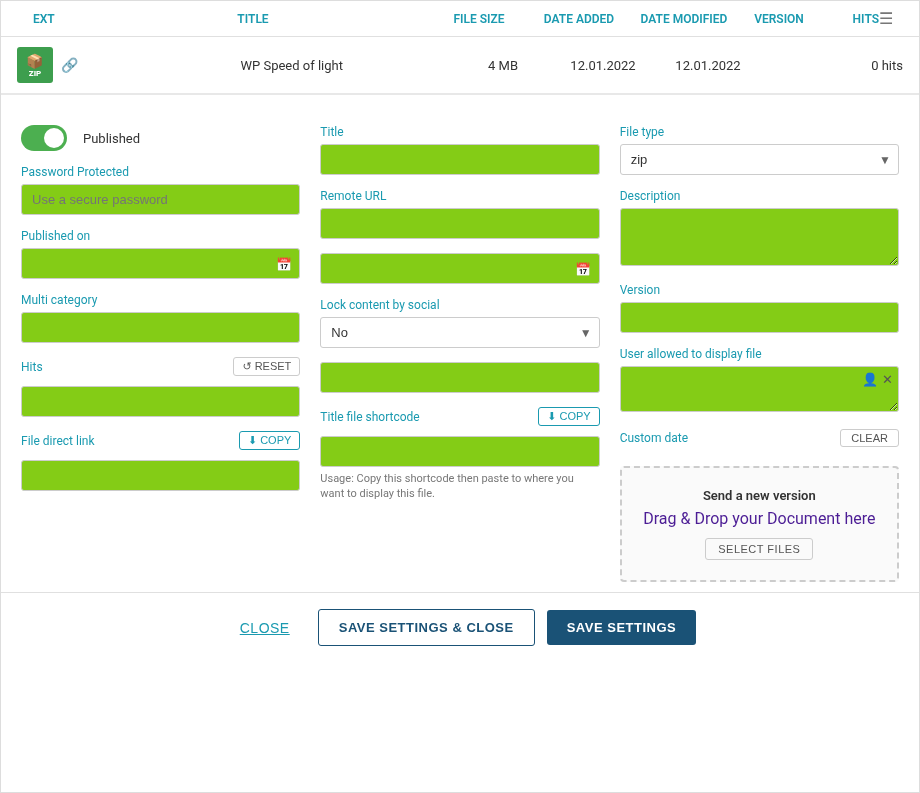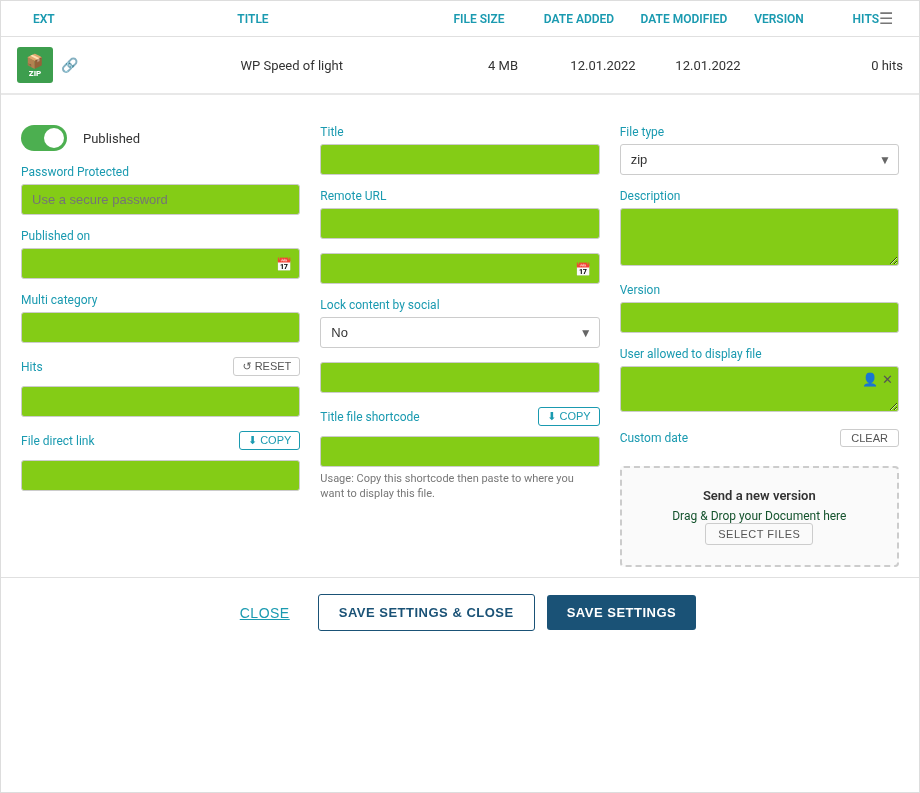--- a/index.html
+++ b/index.html
@@ -74,21 +74,21 @@
     .custom-icon-input-wrapper { display: flex; gap: 0; }
     .custom-icon-input-wrapper input { border-right: none; border-radius: 3px 0 0 3px; flex: 1; }
     .select-file-btn { background: #1a5276; color: white; border: none; padding: 7px 14px; font-size: 13px; font-weight: 500; cursor: pointer; border-radius: 0 3px 3px 0; white-space: nowrap; }
 
     .user-allowed-wrapper { position: relative; }
     .user-allowed-wrapper textarea { padding-right: 30px; }
 
     
     .upload-area { border: 2px dashed #ccc; border-radius: 4px; padding: 20px; text-align: center; background: #fafafa; }
     .upload-area-title { font-weight: 600; color: #333; margin-bottom: 6px; font-size: 13px; }
-    .upload-area-desc { color: #14532d; font-size: 12px; }
+    .upload-area-desc { color: #4c1d95; font-size: 16px; margin-bottom: 10px; }
     .select-files-btn { background: none; border: 1px solid #ccc; border-radius: 3px; padding: 4px 12px; font-size: 11px; text-transform: uppercase; color: #555; cursor: pointer; letter-spacing: 0.5px; }
 
     
     .footer-bar { display: flex; justify-content: center; align-items: center; gap: 12px; padding: 16px 20px; border-top: 1px solid #e0e0e0; background: #fff; }
     .btn-close-link { background: none; border: none; color: #1a9ab0; text-decoration: underline; font-size: 14px; cursor: pointer; padding: 8px 16px; text-transform: uppercase; letter-spacing: 0.5px; }
     .btn-save-close { background: #fff; border: 1px solid #1a5276; color: #1a5276; font-size: 13px; font-weight: 600; padding: 10px 20px; border-radius: 3px; cursor: pointer; text-transform: uppercase; letter-spacing: 0.5px; }
     .btn-save { background: #1a5276; border: none; color: white; font-size: 13px; font-weight: 700; padding: 10px 20px; border-radius: 3px; cursor: pointer; text-transform: uppercase; letter-spacing: 0.5px; }
 
     .divider { height: 1px; background: #e8e8e8; margin: 0 0 10px 0; }
 

